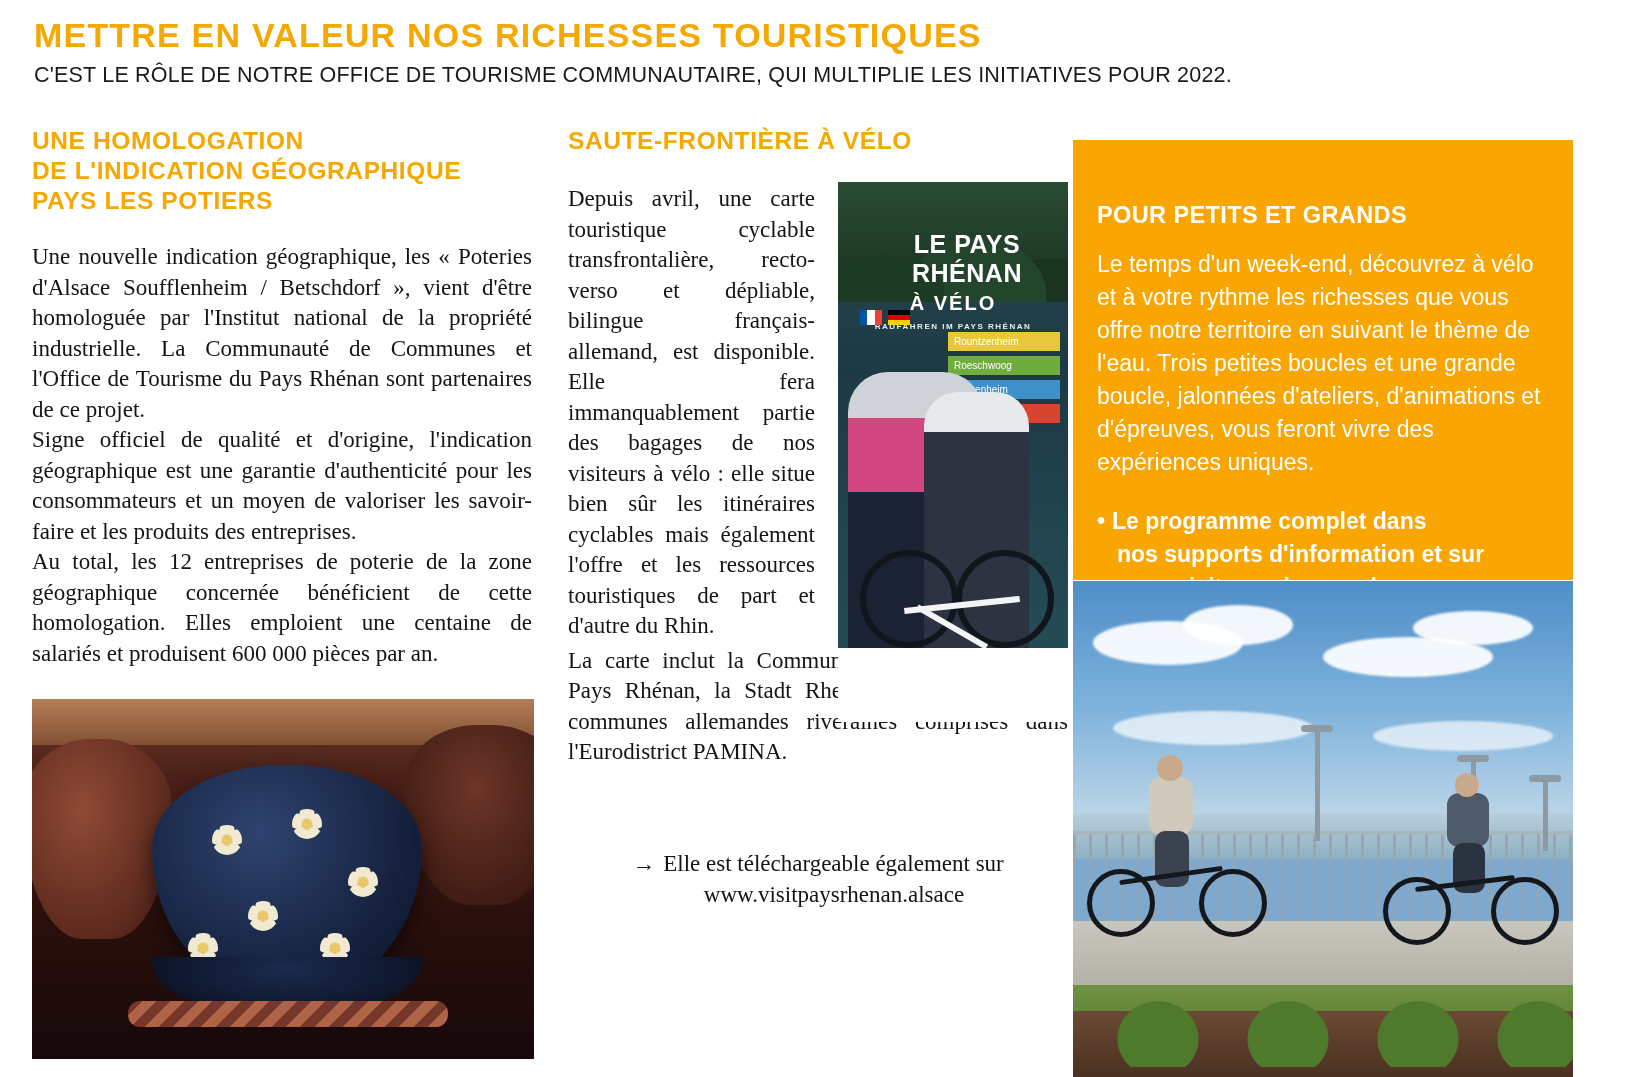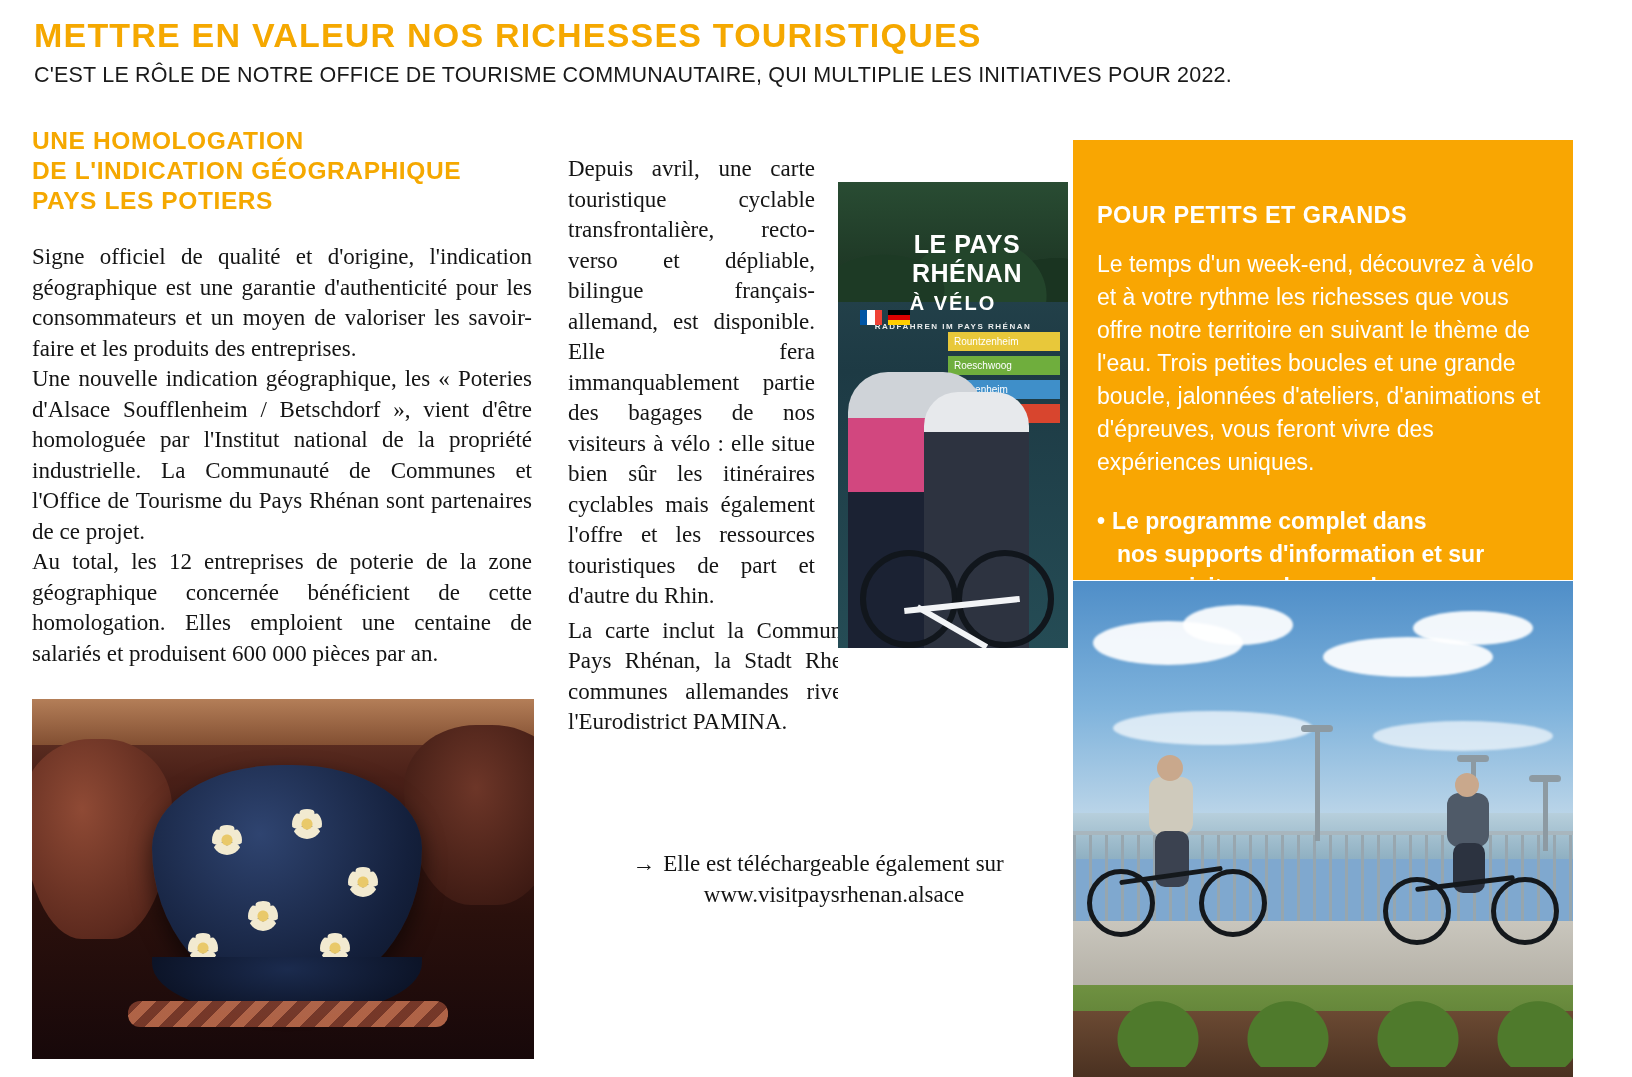--- a/index.html
+++ b/index.html
@@ -307,22 +307,22 @@
     <p class="sub-title">C'EST LE RÔLE DE NOTRE OFFICE DE TOURISME COMMUNAUTAIRE, QUI MULTIPLIE LES INITIATIVES POUR 2022.</p>
   </div>
 
   <div class="col1">
     <h2 class="sec-title">
       <span>UNE HOMOLOGATION</span><br>
       <span>DE L'INDICATION GÉOGRAPHIQUE</span><br>
       <span>PAYS LES POTIERS</span>
     </h2>
     <div class="body">
+      <p>Une nouvelle indication géographique, les « Poteries d'Alsace Soufflenheim / Betschdorf », vient d'être homologuée par l'Institut national de la propriété industrielle. La Communauté de Communes et l'Office de Tourisme du Pays Rhénan sont partenaires de ce projet.</p>
       <p>Signe officiel de qualité et d'origine, l'indication géographique est une garantie d'authenticité pour les consommateurs et un moyen de valoriser les savoir- faire et les produits des entreprises.</p>
-      <p>Une nouvelle indication géographique, les « Poteries d'Alsace Soufflenheim / Betschdorf », vient d'être homologuée par l'Institut national de la propriété industrielle. La Communauté de Communes et l'Office de Tourisme du Pays Rhénan sont partenaires de ce projet.</p>
       <p>Au total, les 12 entreprises de poterie de la zone géographique concernée bénéficient de cette homologation. Elles emploient une centaine de salariés et produisent 600 000 pièces par an.</p>
     </div>
   </div>
 
   <div class="pottery-photo">
     <div class="pot-bg"></div>
     <div class="pot-shelf"></div>
     <div class="pot-left"></div>
     <div class="pot-right"></div>
     <div class="pot-main">
@@ -330,20 +330,21 @@
       <div class="flower" style="left:140px; top:44px;"></div>
       <div class="flower" style="left:196px; top:102px;"></div>
       <div class="flower" style="left:96px; top:136px;"></div>
       <div class="flower" style="left:168px; top:168px;"></div>
       <div class="flower" style="left:36px; top:168px;"></div>
     </div>
     <div class="pot-band"></div>
   </div>
 
   <div class="col2">
+    <h2 class="sec-title">SAUTE-FRONTIÈRE À VÉLO</h2>
     <div class="body">
       <p>Depuis avril, une carte touristique cyclable transfrontalière, recto-verso et dépliable, bilingue français-allemand, est disponible. Elle fera immanquablement partie des bagages de nos visiteurs à vélo : elle situe bien sûr les itinéraires cyclables mais également l'offre et les ressources touristiques de part et d'autre du Rhin.</p>
     </div>
     <div class="body wide" style="margin-top:4px;">
       <p>La carte inclut la Communauté de Communes du Pays Rhénan, la Stadt Rheinau et une partie des communes allemandes riveraines comprises dans l'Eurodistrict PAMINA.</p>
     </div>
   </div>
 
   <div class="flyer">
     <div class="fl-sky"></div>

